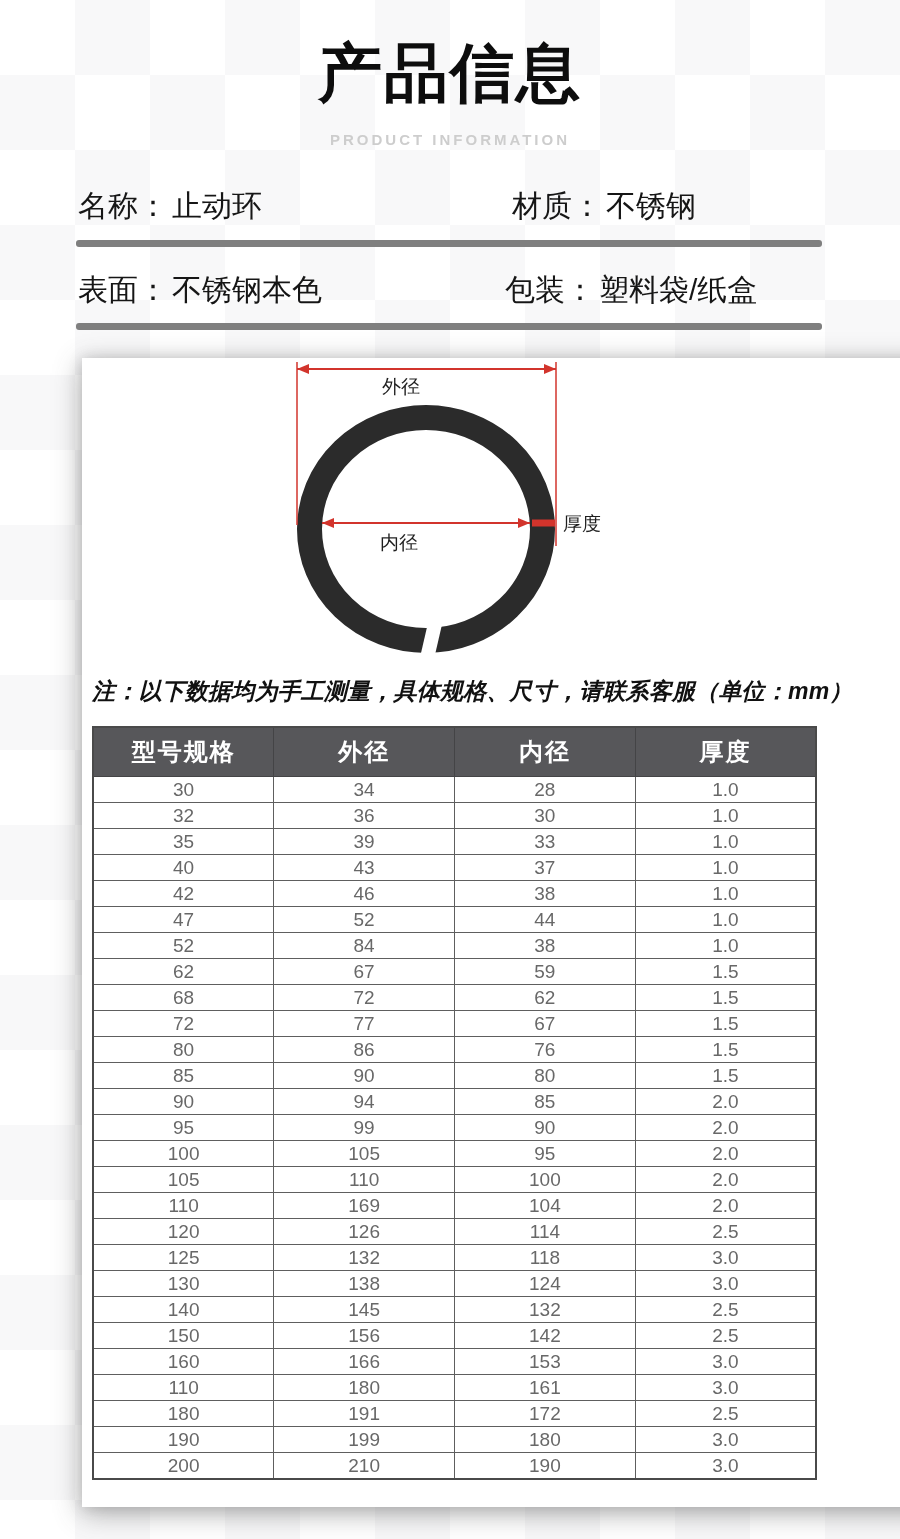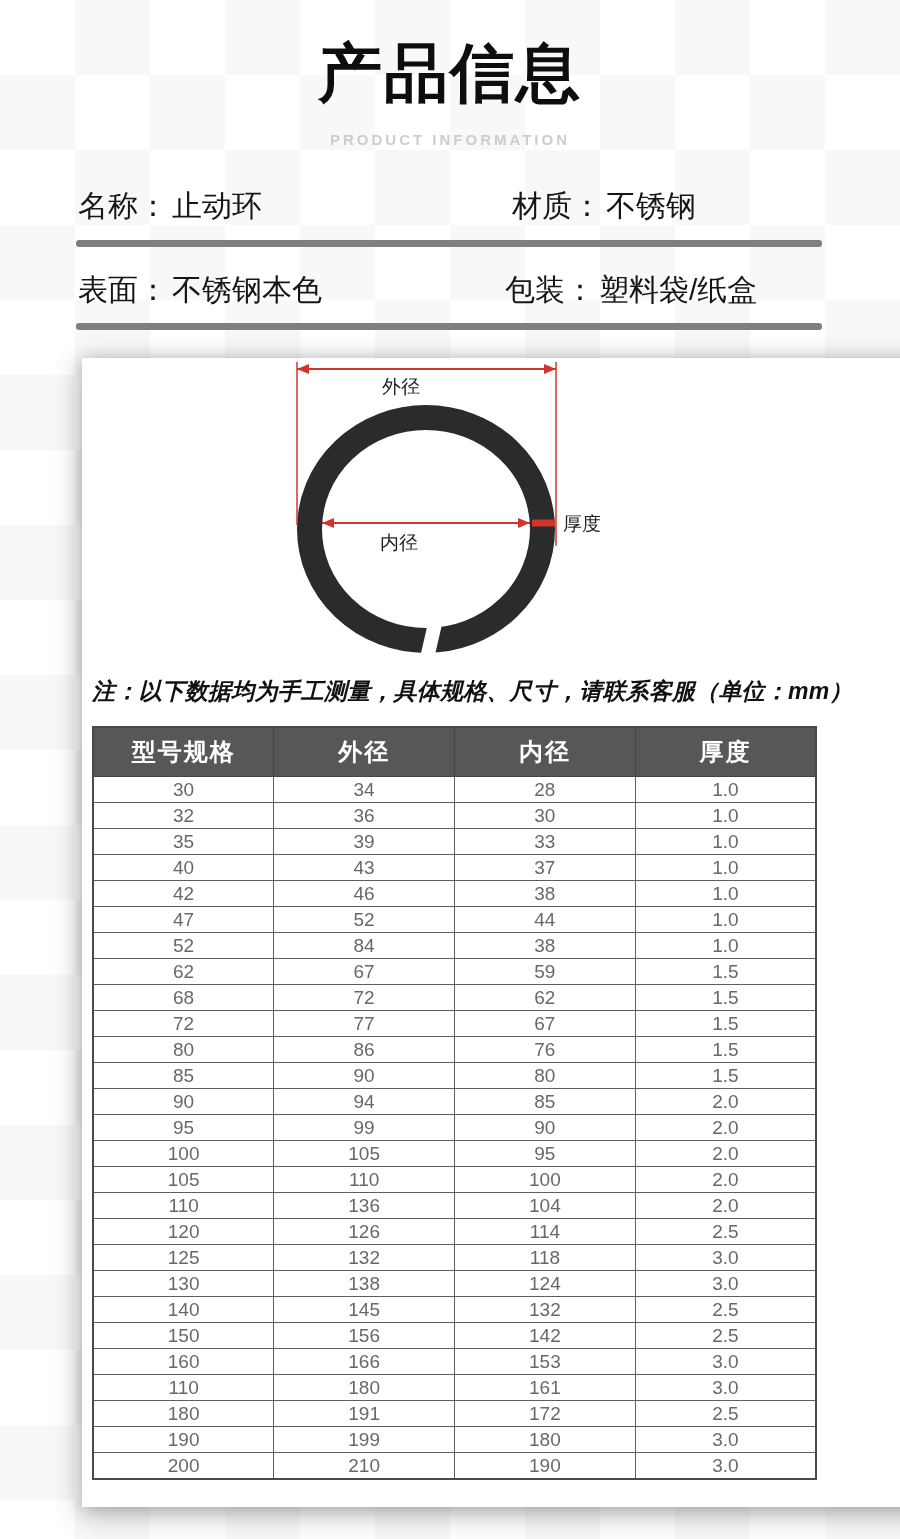--- a/index.html
+++ b/index.html
@@ -246,21 +246,21 @@
             <td>2.0</td>
           </tr>
           <tr>
             <td>105</td>
             <td>110</td>
             <td>100</td>
             <td>2.0</td>
           </tr>
           <tr>
             <td>110</td>
-            <td>136</td>
+            <td>169</td>
             <td>104</td>
             <td>2.0</td>
           </tr>
           <tr>
             <td>120</td>
             <td>126</td>
             <td>114</td>
             <td>2.5</td>
           </tr>
           <tr>

